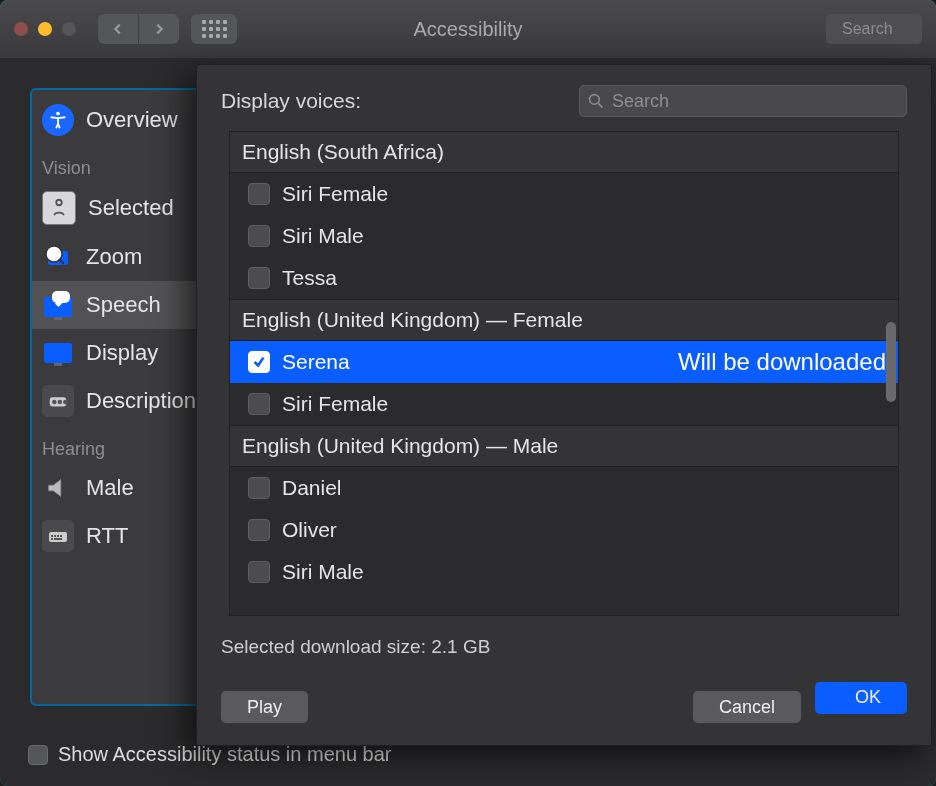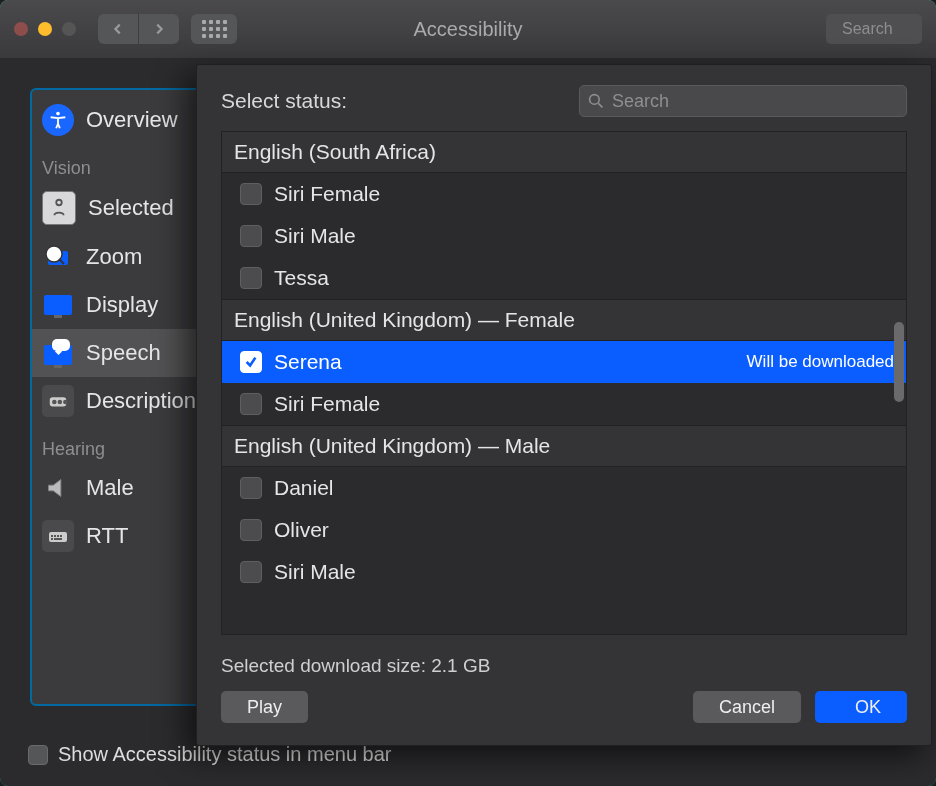--- a/index.html
+++ b/index.html
@@ -133,21 +133,21 @@
     background:#49494b; border:1px solid #5a5a5c; border-radius:5px;
     display:flex; align-items:center; gap:6px; padding:0 8px;
   }
   .sheet-search input {
     background:transparent; border:none; outline:none; color:#ddd; font-size:18px; flex:1;
   }
   .sheet-search input::placeholder { color:#8e8e92; }
   .mag { width:16px; height:16px; fill:none; stroke:#8e8e92; stroke-width:2; }
 
   .voice-list {
-    margin:0 24px; flex:1; min-height:0;
+    margin:0 32px; flex:1; min-height:0;
     border:1px solid #222224; background:#2b2b2d;
     overflow-y:auto; position:relative;
   }
   .vl-group {
     padding:8px 12px; font-size:21px; background:#343436;
     border-top:1px solid #222224; border-bottom:1px solid #222224;
     color:#e5e5e7;
   }
   .vl-group:first-child { border-top:none; }
   .vl-row {
@@ -161,39 +161,39 @@
     display:flex; align-items:center; justify-content:center;
     flex:0 0 20px;
   }
   .vl-row.selected {
     background:#0a5eff; color:#fff;
   }
   .vl-row.selected .cbox {
     background:#fff; border-color:#fff; color:#0a5eff;
   }
   .vl-row.selected .cbox svg { stroke:#0a5eff; }
-  .vl-row .status { margin-left:auto; font-size:17px; }
+  .vl-row .status { margin-left:auto; font-size:24px; }
   .check-svg { width:14px; height:14px; fill:none; stroke:#fff; stroke-width:3; }
 
   
   .scroll-knob {
     position:absolute; right:2px; top:190px; width:10px; height:80px;
     background:#6a6a6c; border-radius:5px;
   }
 
   .sheet-footer {
     padding:12px 24px 22px 24px;
   }
   .dl-size { font-size:19px; color:#cfcfd1; margin-bottom:14px; margin-top:8px; }
   .btn-row { display:flex; gap:14px; align-items:center; }
   .btn {
     height:32px; padding:0 26px; border:none; border-radius:5px;
     font-size:18px; color:#eee; cursor:pointer;
   }
-  .btn.gray { background:#5a5a5c; }
+  .btn.gray { background:#5a5a5c;margin-top:19px; }
   .btn.blue { background:#0a5eff;padding-left:40px; }
   .spacer { flex:1; }
 
   svg.chev { width:14px; height:14px; fill:none; stroke:#9a9a9c; stroke-width:2.5; }
 
   .monitor-shape { width:28px; height:20px; background:#0a5eff; border-radius:2px; position:relative; }
   .monitor-shape::after { content:""; position:absolute; left:10px; top:20px; width:8px; height:3px; background:#666; }
   .speech-bubble { width:18px; height:12px; background:#fff; border-radius:5px; position:relative; }
   .speech-bubble::after { content:""; position:absolute; left:4px; top:10px; width:5px; height:5px; background:#fff; transform:rotate(45deg); }
 
@@ -277,35 +277,35 @@
         <span class="sb-icon zoom">
           <svg viewBox="0 0 32 32" width="32" height="32">
             <rect x="6" y="10" width="20" height="14" rx="2" fill="#0a5eff"></rect>
             <circle cx="12" cy="13" r="8" fill="#fff" stroke="#333" stroke-width="1.5"></circle>
             <line x1="17" y1="18" x2="22" y2="23" stroke="#333" stroke-width="2"></line>
           </svg>
         </span>
         <span>Zoom</span>
       </div>
 
-      <div class="sb-item">
-        <span class="sb-icon display">
-          <span class="monitor-shape"></span>
-        </span>
-        <span>Display</span>
-      </div>
-
       <div class="sb-item selected">
         <span class="sb-icon speech">
           <span style="position:relative; width:32px; height:28px; display:block;">
             <span class="monitor-shape" style="position:absolute; left:2px; top:6px;"></span>
             <span class="speech-bubble" style="position:absolute; left:10px; top:0;"></span>
           </span>
         </span>
         <span>Speech</span>
+      </div>
+
+      <div class="sb-item">
+        <span class="sb-icon display">
+          <span class="monitor-shape"></span>
+        </span>
+        <span>Display</span>
       </div>
 
       <div class="sb-item">
         <span class="sb-icon desc">
           <svg viewBox="0 0 24 24" width="22" height="22">
             <rect x="3" y="8" width="18" height="10" rx="3" fill="#ccc"></rect>
             <circle cx="8" cy="13" r="2.5" fill="#555"></circle>
               <circle cx="14" cy="13" r="2.5" fill="#555"></circle>
               <circle cx="20" cy="13" r="2.5" fill="#555"></circle>
           </svg>
@@ -341,21 +341,21 @@
     </div>
 
     <div class="footer-check">
       <span class="box"></span>
       <span>Show Accessibility status in menu bar</span>
     </div>
   </div>
 
   <div class="sheet">
     <div class="sheet-header">
-      <span class="label">Select status:</span>
+      <span class="label">Display voices:</span>
       <div class="sheet-search">
         <svg class="mag" viewBox="0 0 20 20">
           <circle cx="8" cy="8" r="6"></circle>
             <path d="M13 13l5 5"></path>
         </svg>
         <input placeholder="Search" style="">
       </div>
     </div>
 
     <div class="voice-list">

